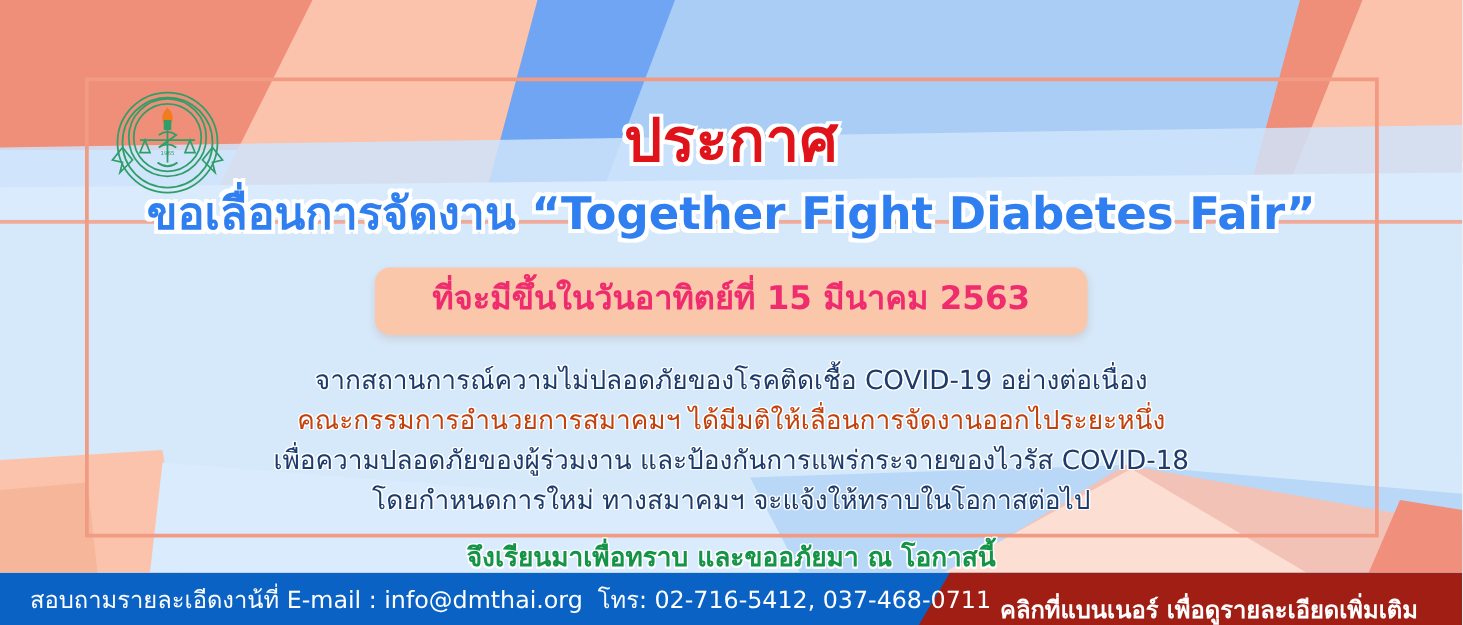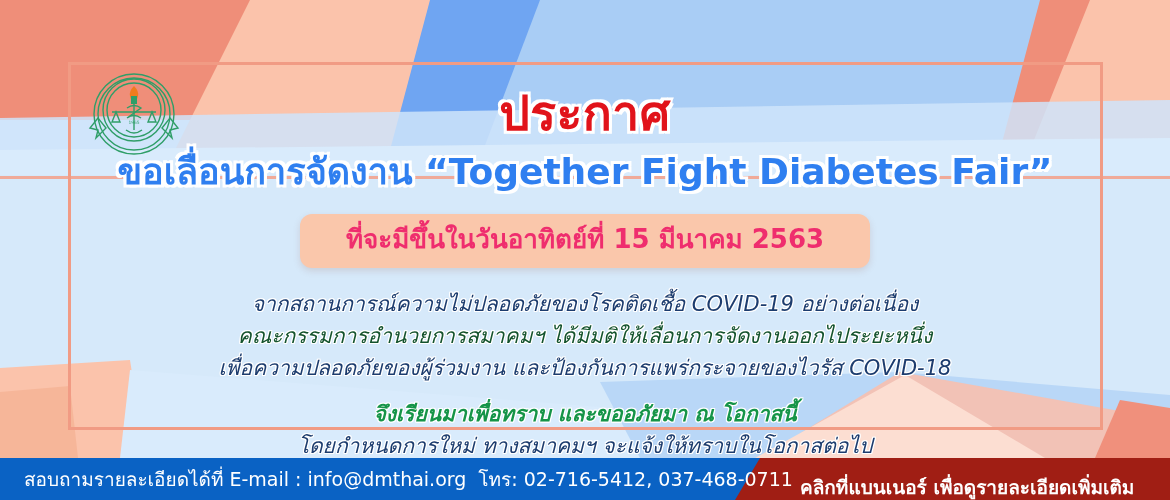--- a/index.html
+++ b/index.html
@@ -96,30 +96,29 @@
     font-size: 26px;
     font-weight: bold;
     color: #ef2d6e;
     box-shadow: 0 3px 7px rgba(150,90,70,0.18);
     line-height: 1.15;
   }
 
   .body-block {
     margin-top: 21px;
     line-height: 1.52;
-    font-style: italic;
   }
   .body-line {
     font-size: 21px;
     color: #1c3c6e;
     text-shadow:
        1px 0 0 #fff, -1px 0 0 #fff, 0 1px 0 #fff, 0 -1px 0 #fff,
        1px 1px 0 #fff, -1px 1px 0 #fff, 1px -1px 0 #fff, -1px -1px 0 #fff;
   }
-  .body-line.red   { color: #14532d; }
+  .body-line.red   { color: #c2410c; }
   .body-line.green { color: #159448; font-weight: bold; }
   .body-line.spaced { margin-top: 14px; }
 
   
   .footer {
     position: absolute;
     left: 0;
     bottom: 0;
     width: 1170px;
     height: 42px;
@@ -225,36 +224,36 @@
     <div class="subhead">ขอเลื่อนการจัดงาน “Together Fight Diabetes Fair”</div>
 
     <div class="datewrap">
       <div class="datebox">ที่จะมีขึ้นในวันอาทิตย์ที่ 15 มีนาคม 2563</div>
     </div>
 
     <div class="body-block">
       <div class="body-line">จากสถานการณ์ความไม่ปลอดภัยของโรคติดเชื้อ COVID-19 อย่างต่อเนื่อง</div>
       <div class="body-line red">คณะกรรมการอำนวยการสมาคมฯ ได้มีมติให้เลื่อนการจัดงานออกไประยะหนึ่ง</div>
       <div class="body-line">เพื่อความปลอดภัยของผู้ร่วมงาน และป้องกันการแพร่กระจายของไวรัส COVID-18</div>
+      <div class="body-line">โดยกำหนดการใหม่ ทางสมาคมฯ จะแจ้งให้ทราบในโอกาสต่อไป</div>
       <div class="body-line green spaced">จึงเรียนมาเพื่อทราบ และขออภัยมา ณ โอกาสนี้</div>
-      <div class="body-line">โดยกำหนดการใหม่ ทางสมาคมฯ จะแจ้งให้ทราบในโอกาสต่อไป</div>
     </div>
 
   </div>
 
   <div class="footer">
     <div class="footer-bg">
       <svg viewBox="0 0 1170 42" xmlns="http://www.w3.org/2000/svg">
         <rect x="0" y="0" width="1170" height="42" fill="#0a62c4"></rect>
         <polygon points="760,0 1170,0 1170,42 735,42" fill="#a01e14"></polygon>
       </svg>
     </div>
 
     <div class="footer-left">
-      <span>สอบถามรายละเอียดได้ที่ E-mail : info@dmthai.org</span>
+      <span>สอบถามรายละเอีดงาน้ที่ E-mail : info@dmthai.org</span>
       <span>โทร: 02-716-5412, 037-468-0711</span>
     </div>
 
     <div class="footer-right">
       <span>คลิกที่แบนเนอร์ เพื่อดูรายละเอียดเพิ่มเติม</span>
     </div>
   </div>
 
 </div>
 

